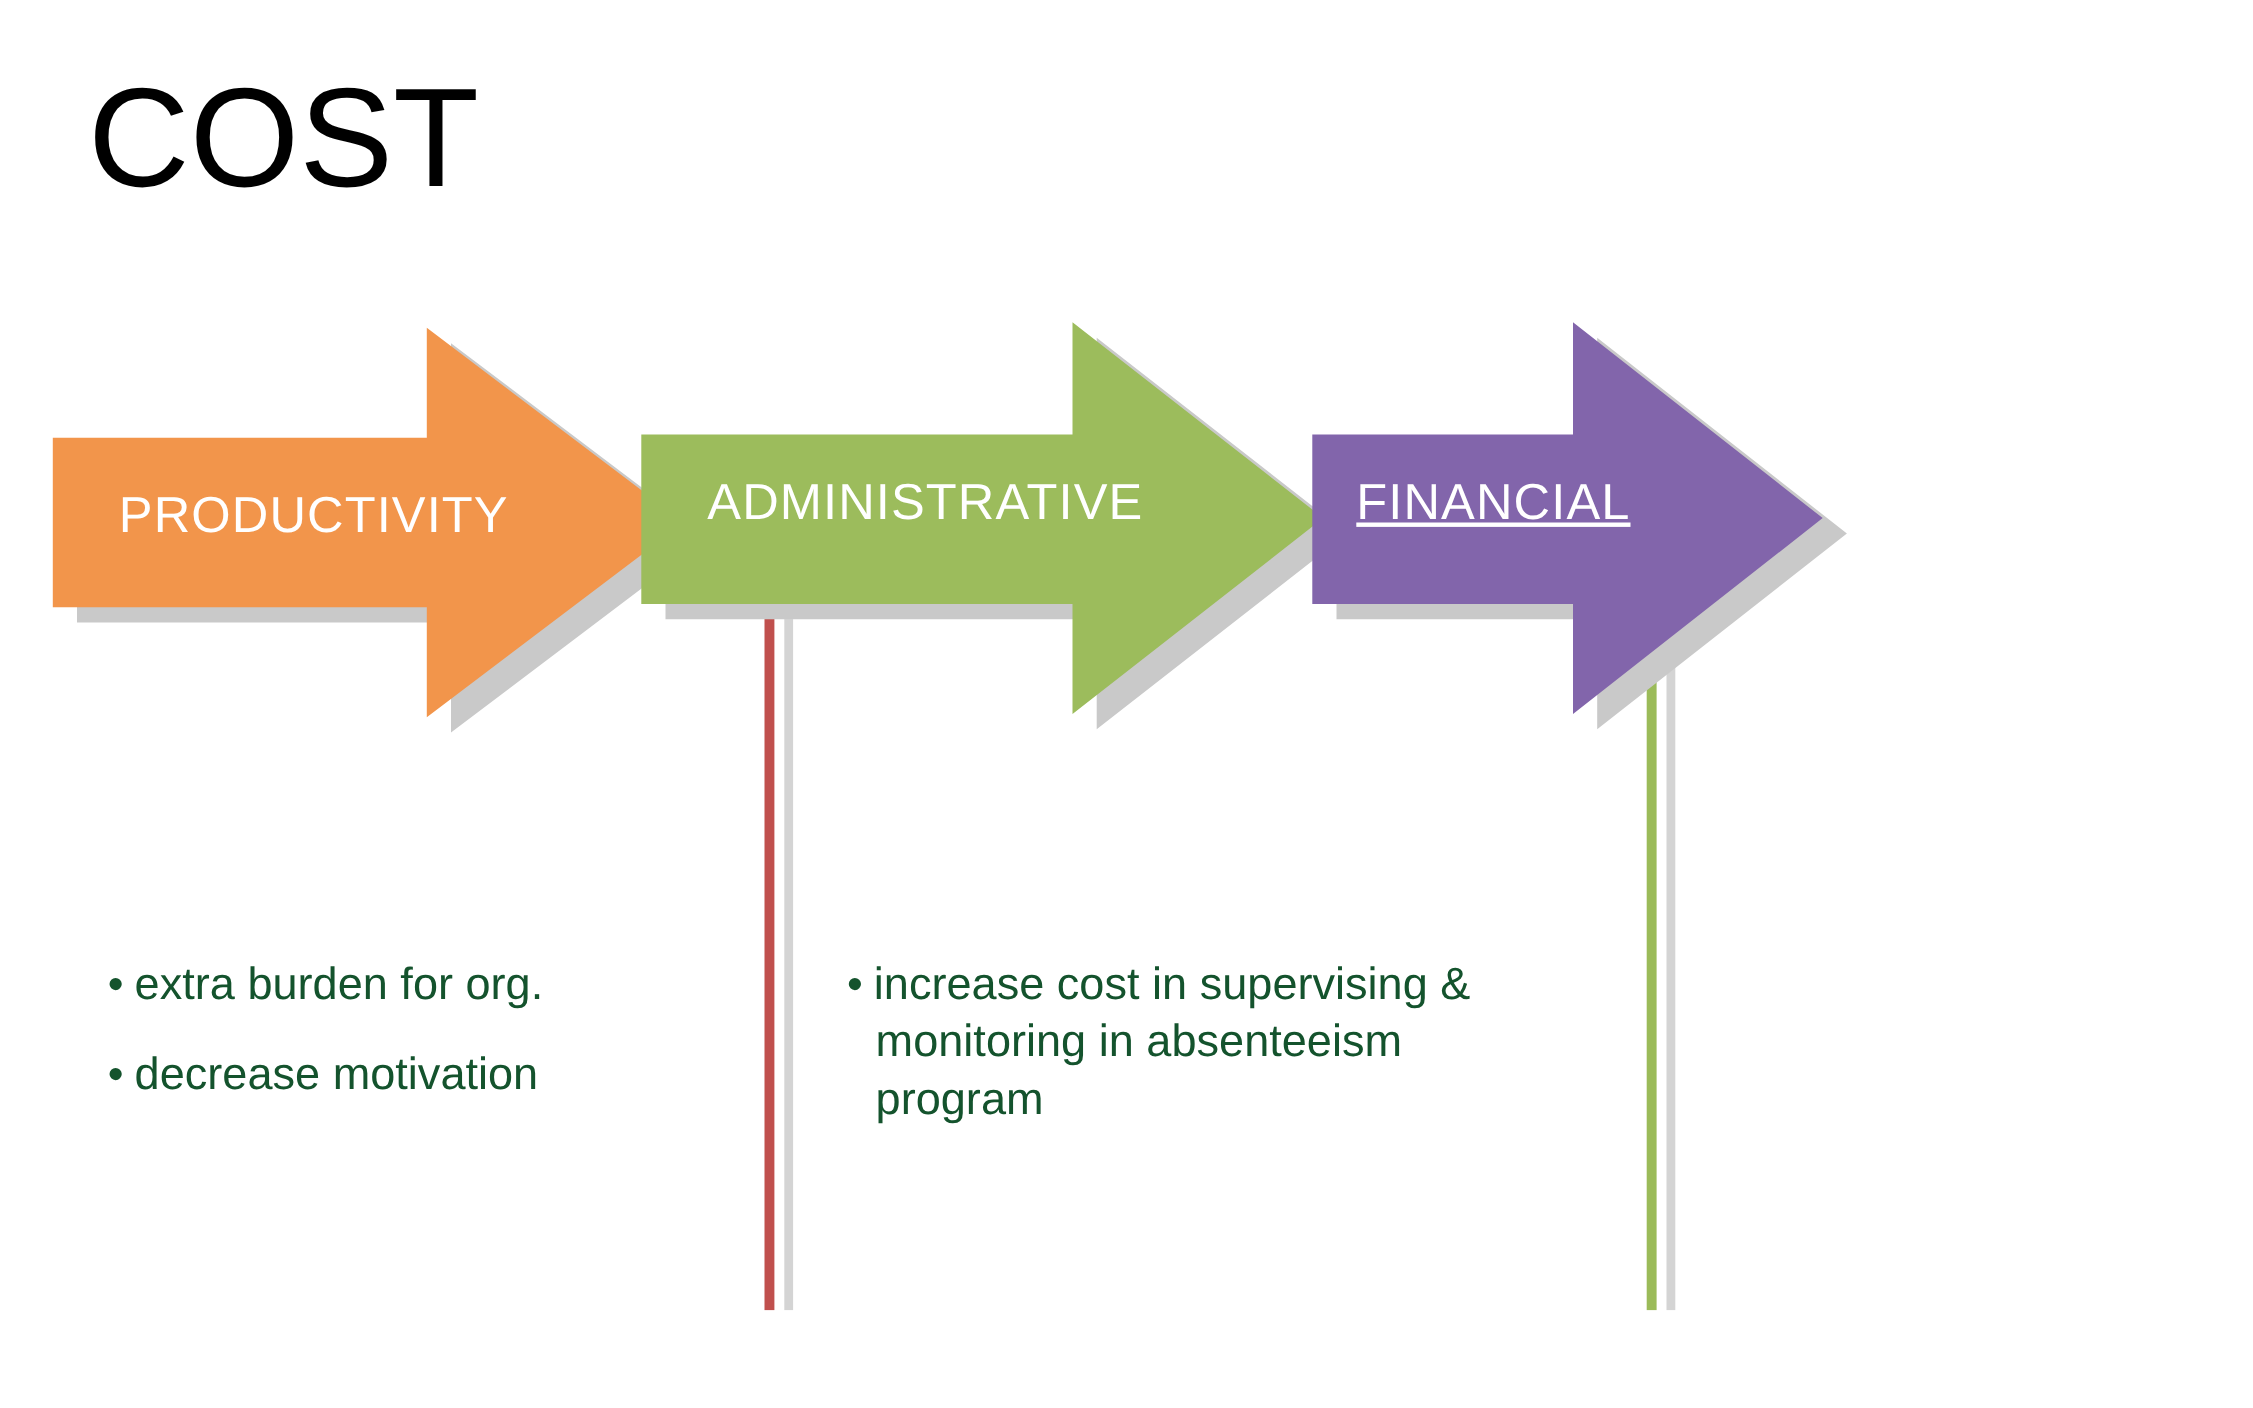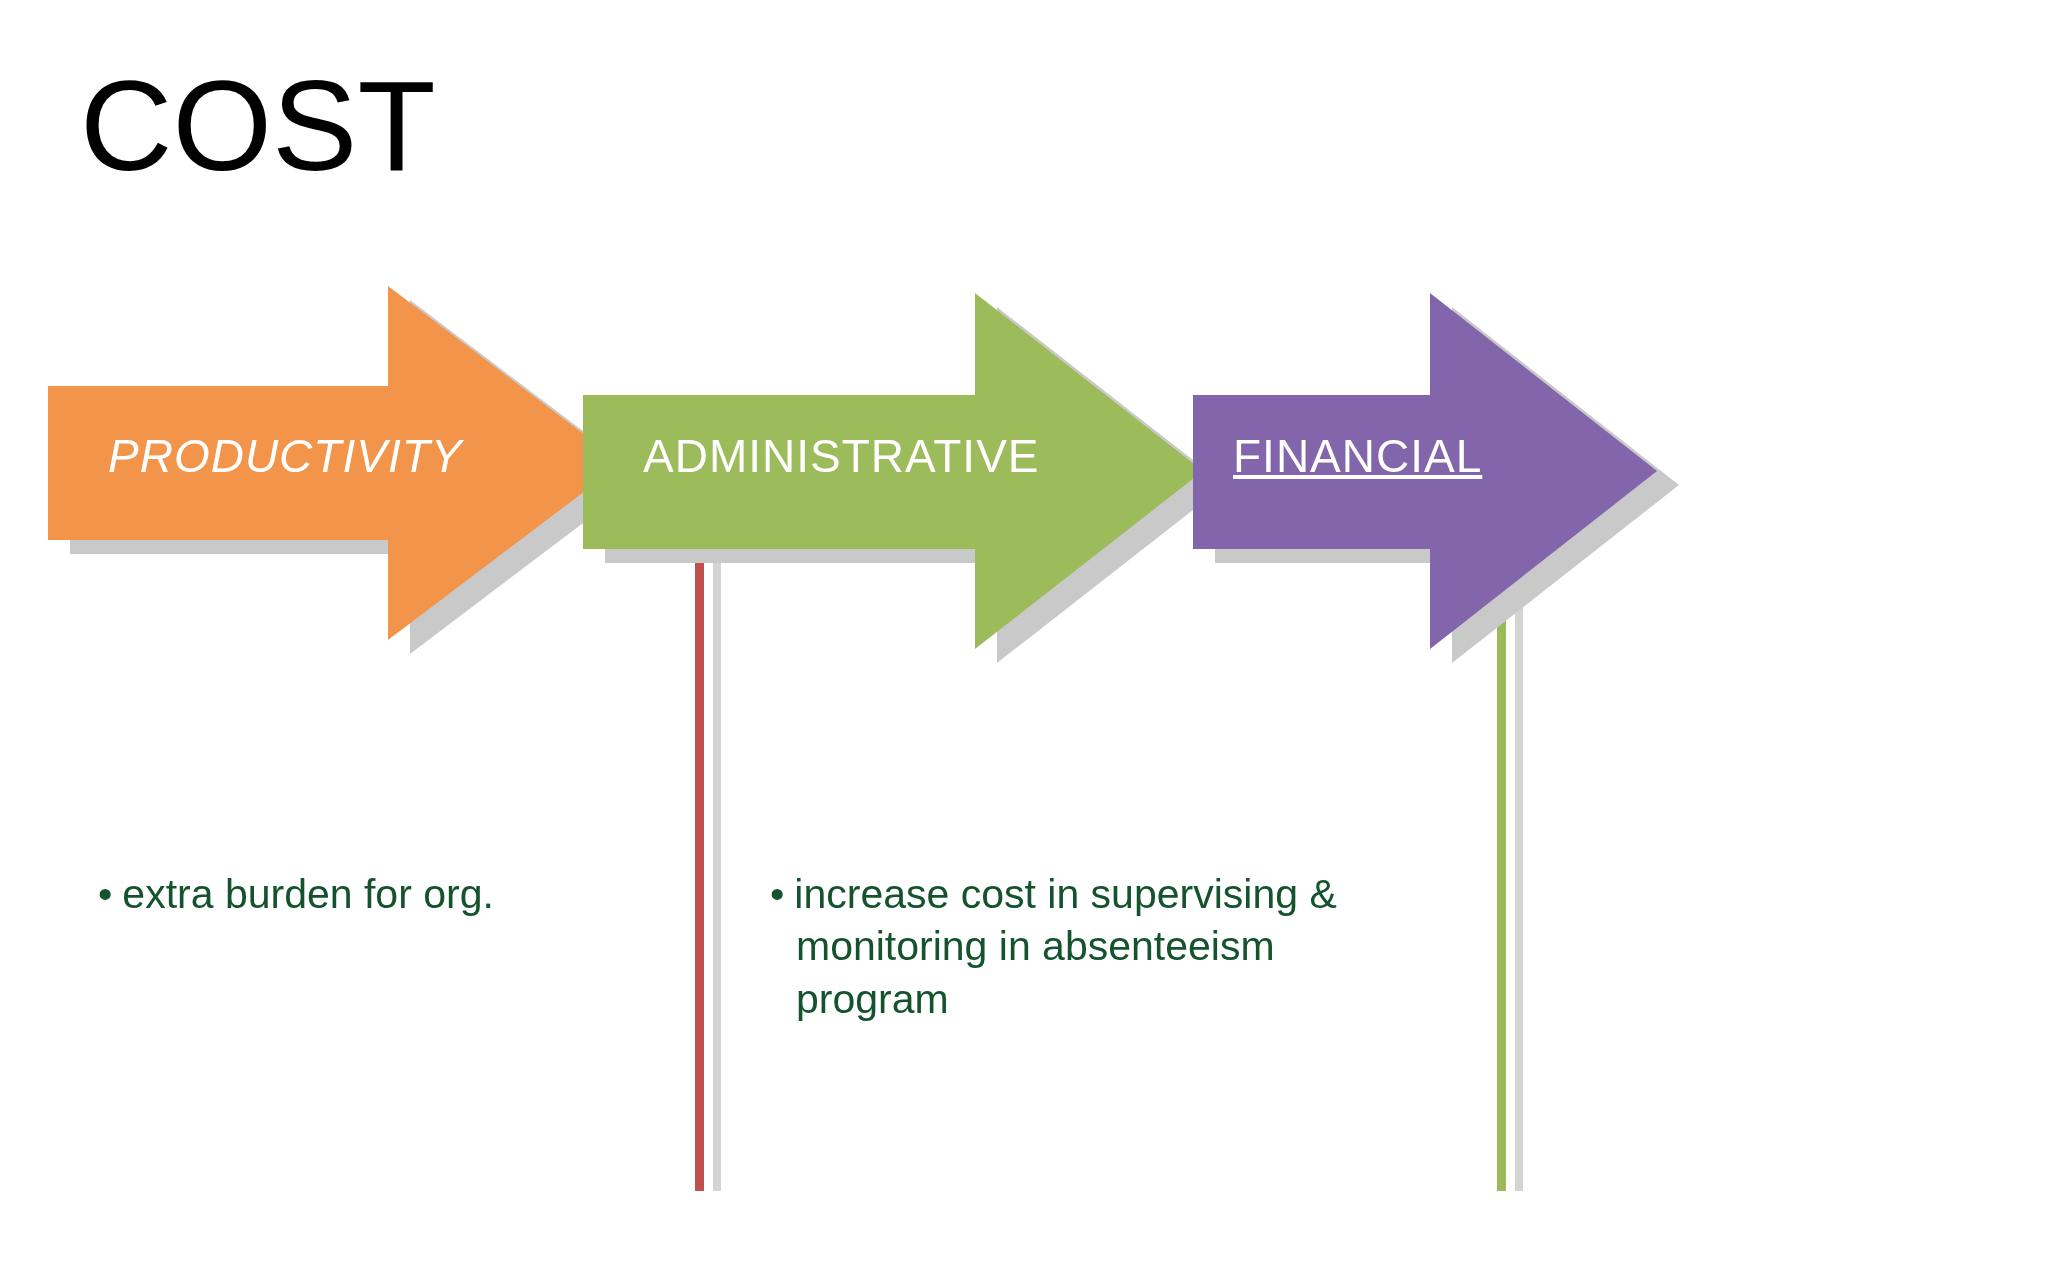--- a/index.html
+++ b/index.html
@@ -81,21 +81,21 @@
   .col1 { left: 98px; top: 868px; width: 520px; }
   .col2 { left: 770px; top: 868px; width: 640px; }
   .col3 { left: 1560px; top: 868px; width: 420px; }
   .col2 .bullet-item { margin-bottom: 0; }
 </style>
 </head>
 <body>
 
 <div id="page-title">COST</div>
 
-<div class="arrow-block" style="left:40px; top:278px; width:600px; height:350px;font-style:italic;">
+<div class="arrow-block" style="left:40px; top:290px; width:600px; height:350px;">
   <svg class="arrow-svg" width="600" height="350" viewBox="0 0 600 350">
 
     <polygon points="348,8 582,185 348,362 348,262 8,262 8,108 348,108" fill="#C9C9C9" transform="translate(22,14)"></polygon>
 
     <polygon points="348,8 582,185 348,362 348,262 8,262 8,108 348,108" fill="#F2954B" transform="translate(0,0)"></polygon>
   </svg>
   <span class="arrow-label" style="left:68px; top:155px;">PRODUCTIVITY</span>
 </div>
 
 <div class="divider-shadow" style="left:713px; top:413px; height:778px;"></div>
@@ -117,20 +117,23 @@
     <polygon points="245,8 472,186 245,364 245,264 8,264 8,110 245,110" fill="#C9C9C9" transform="translate(22,14)"></polygon>
     <polygon points="245,8 472,186 245,364 245,264 8,264 8,110 245,110" fill="#8265AB"></polygon>
   </svg>
   <span class="arrow-label" style="left:48px; top:148px;text-decoration:underline;">FINANCIAL</span>
 </div>
 
 <div class="bullets col1">
   <span class="bullet-item">
     <span class="bullet-dot">•</span><span>extra burden for org.</span>
   </span>
+  <span class="bullet-item">
+    <span class="bullet-dot">•</span><span>decrease motivation</span>
+  </span>
 </div>
 
 <div class="bullets col2">
   <span class="bullet-item">
     <span class="bullet-dot">•</span><span>increase cost in supervising &amp; monitoring in absenteeism program</span>
   </span>
 </div>
 
 <div class="bullets col3">
 </div>

